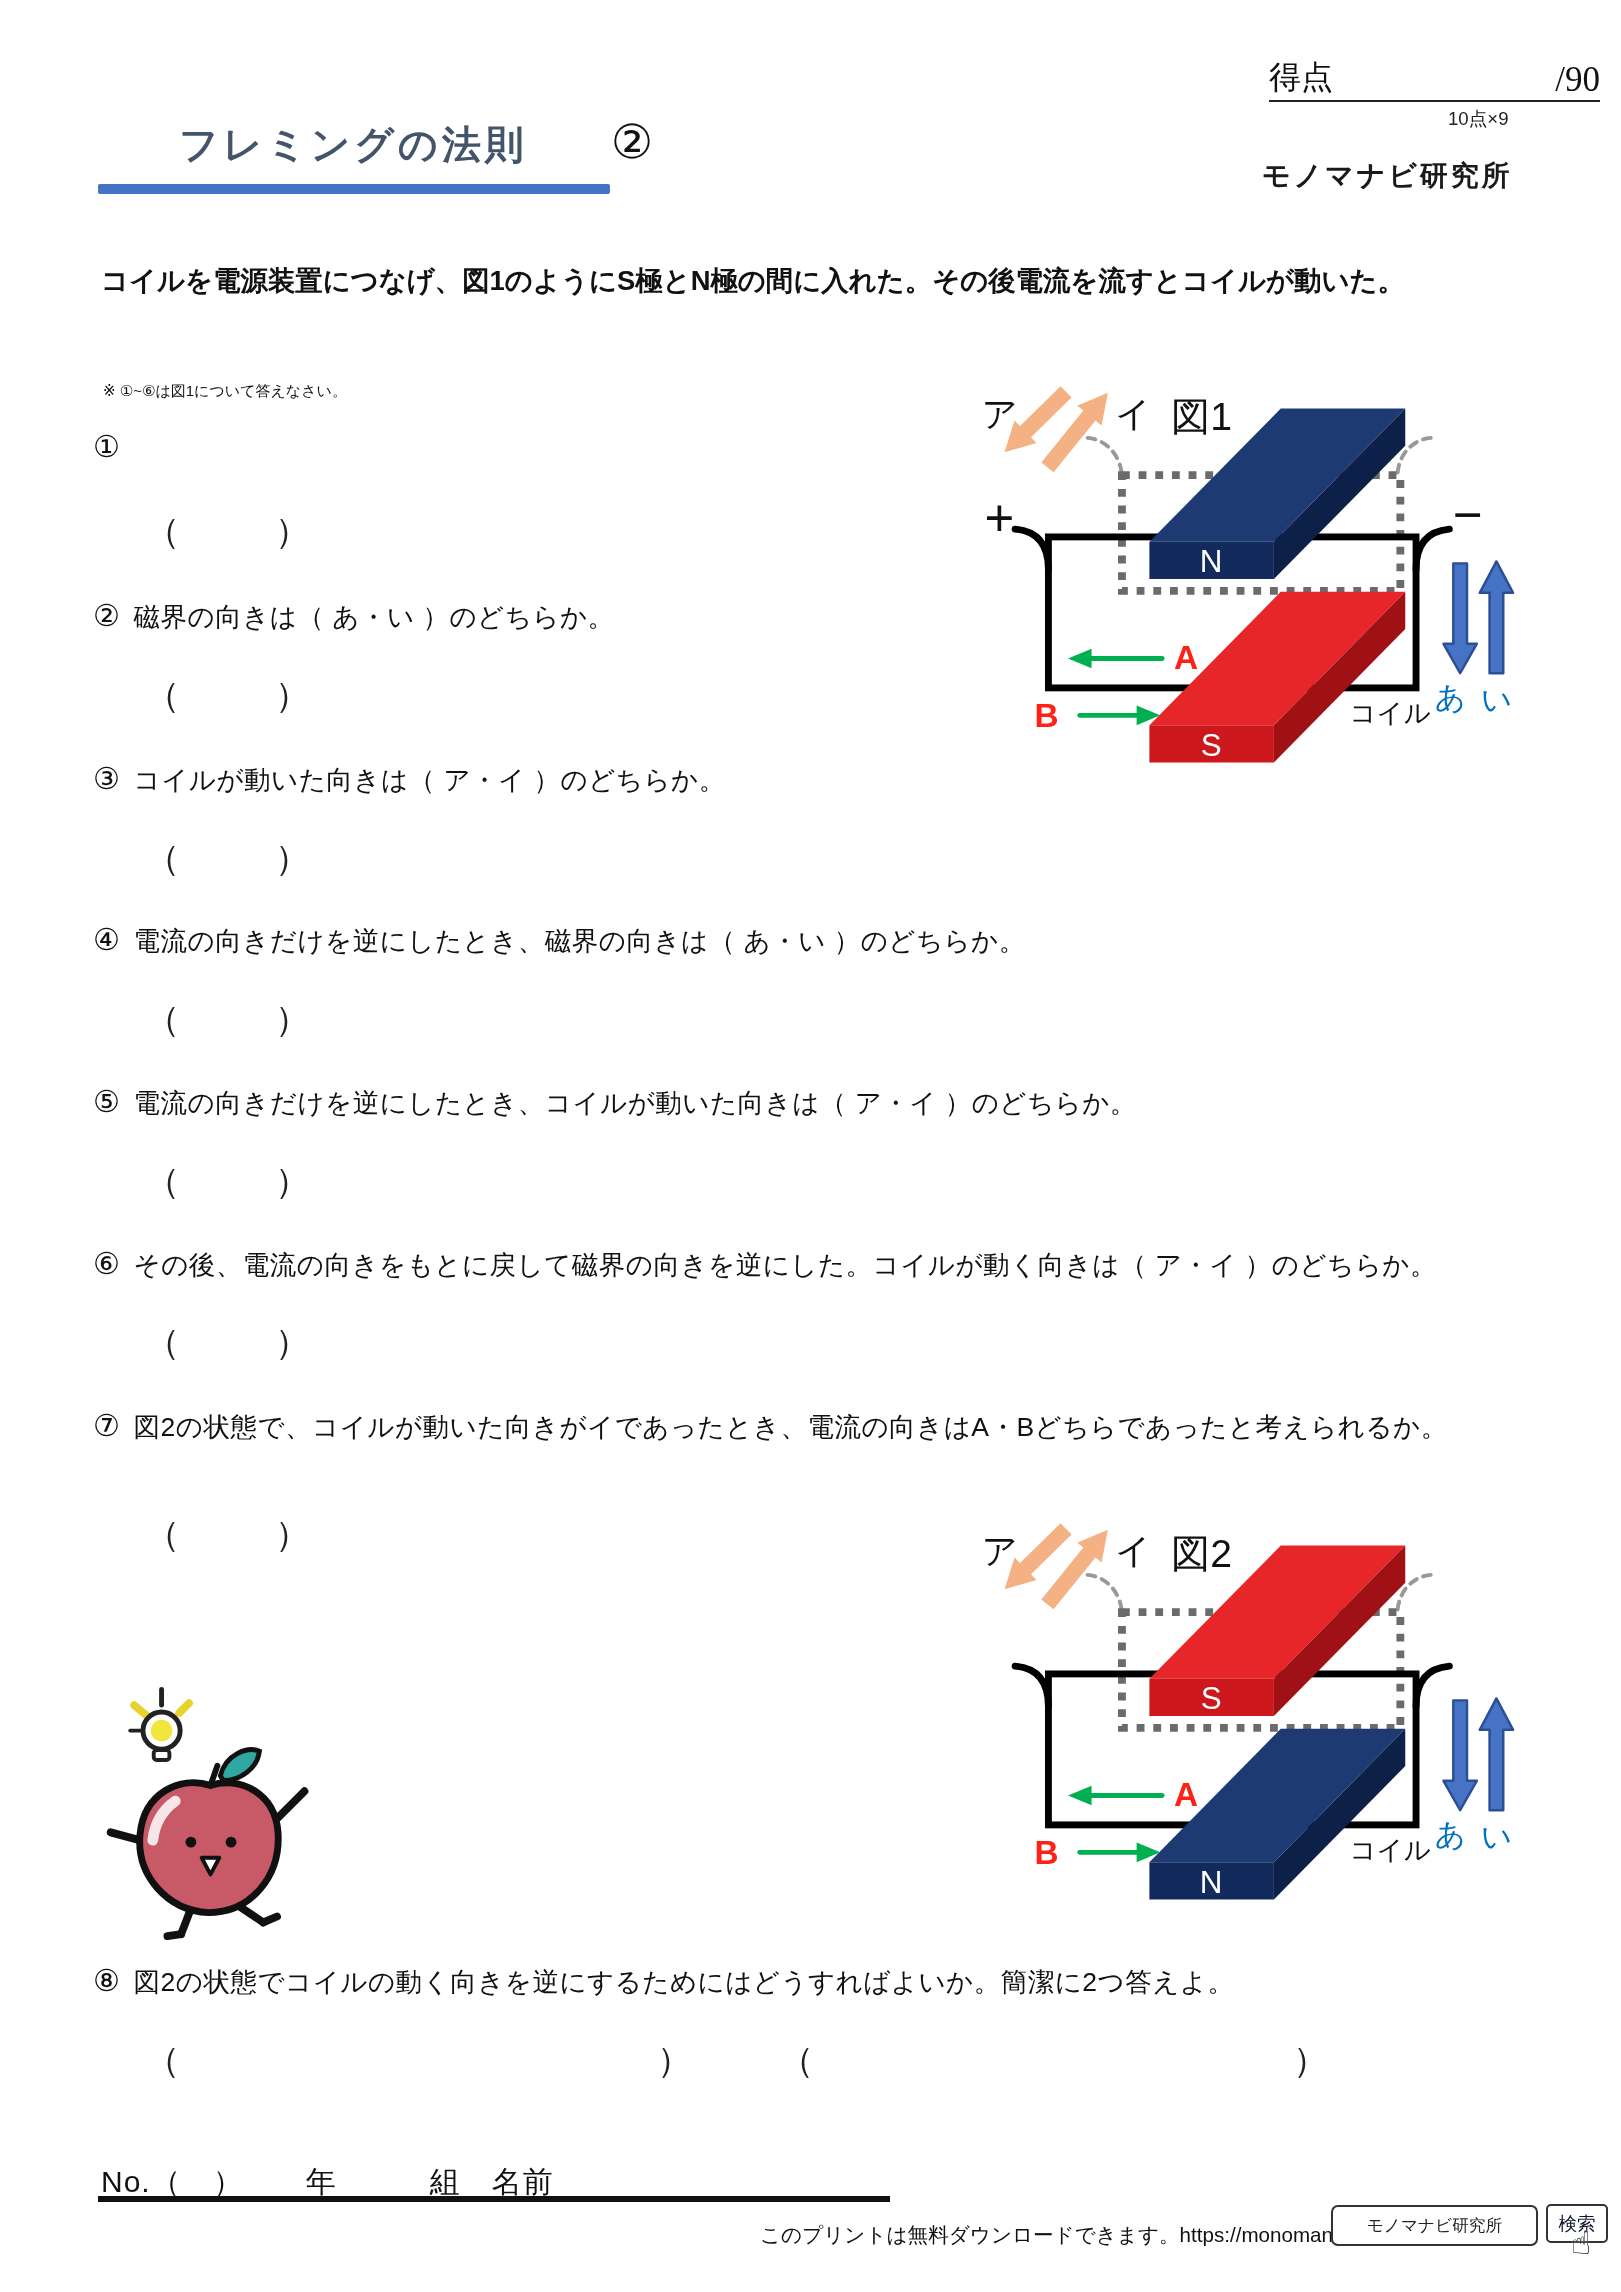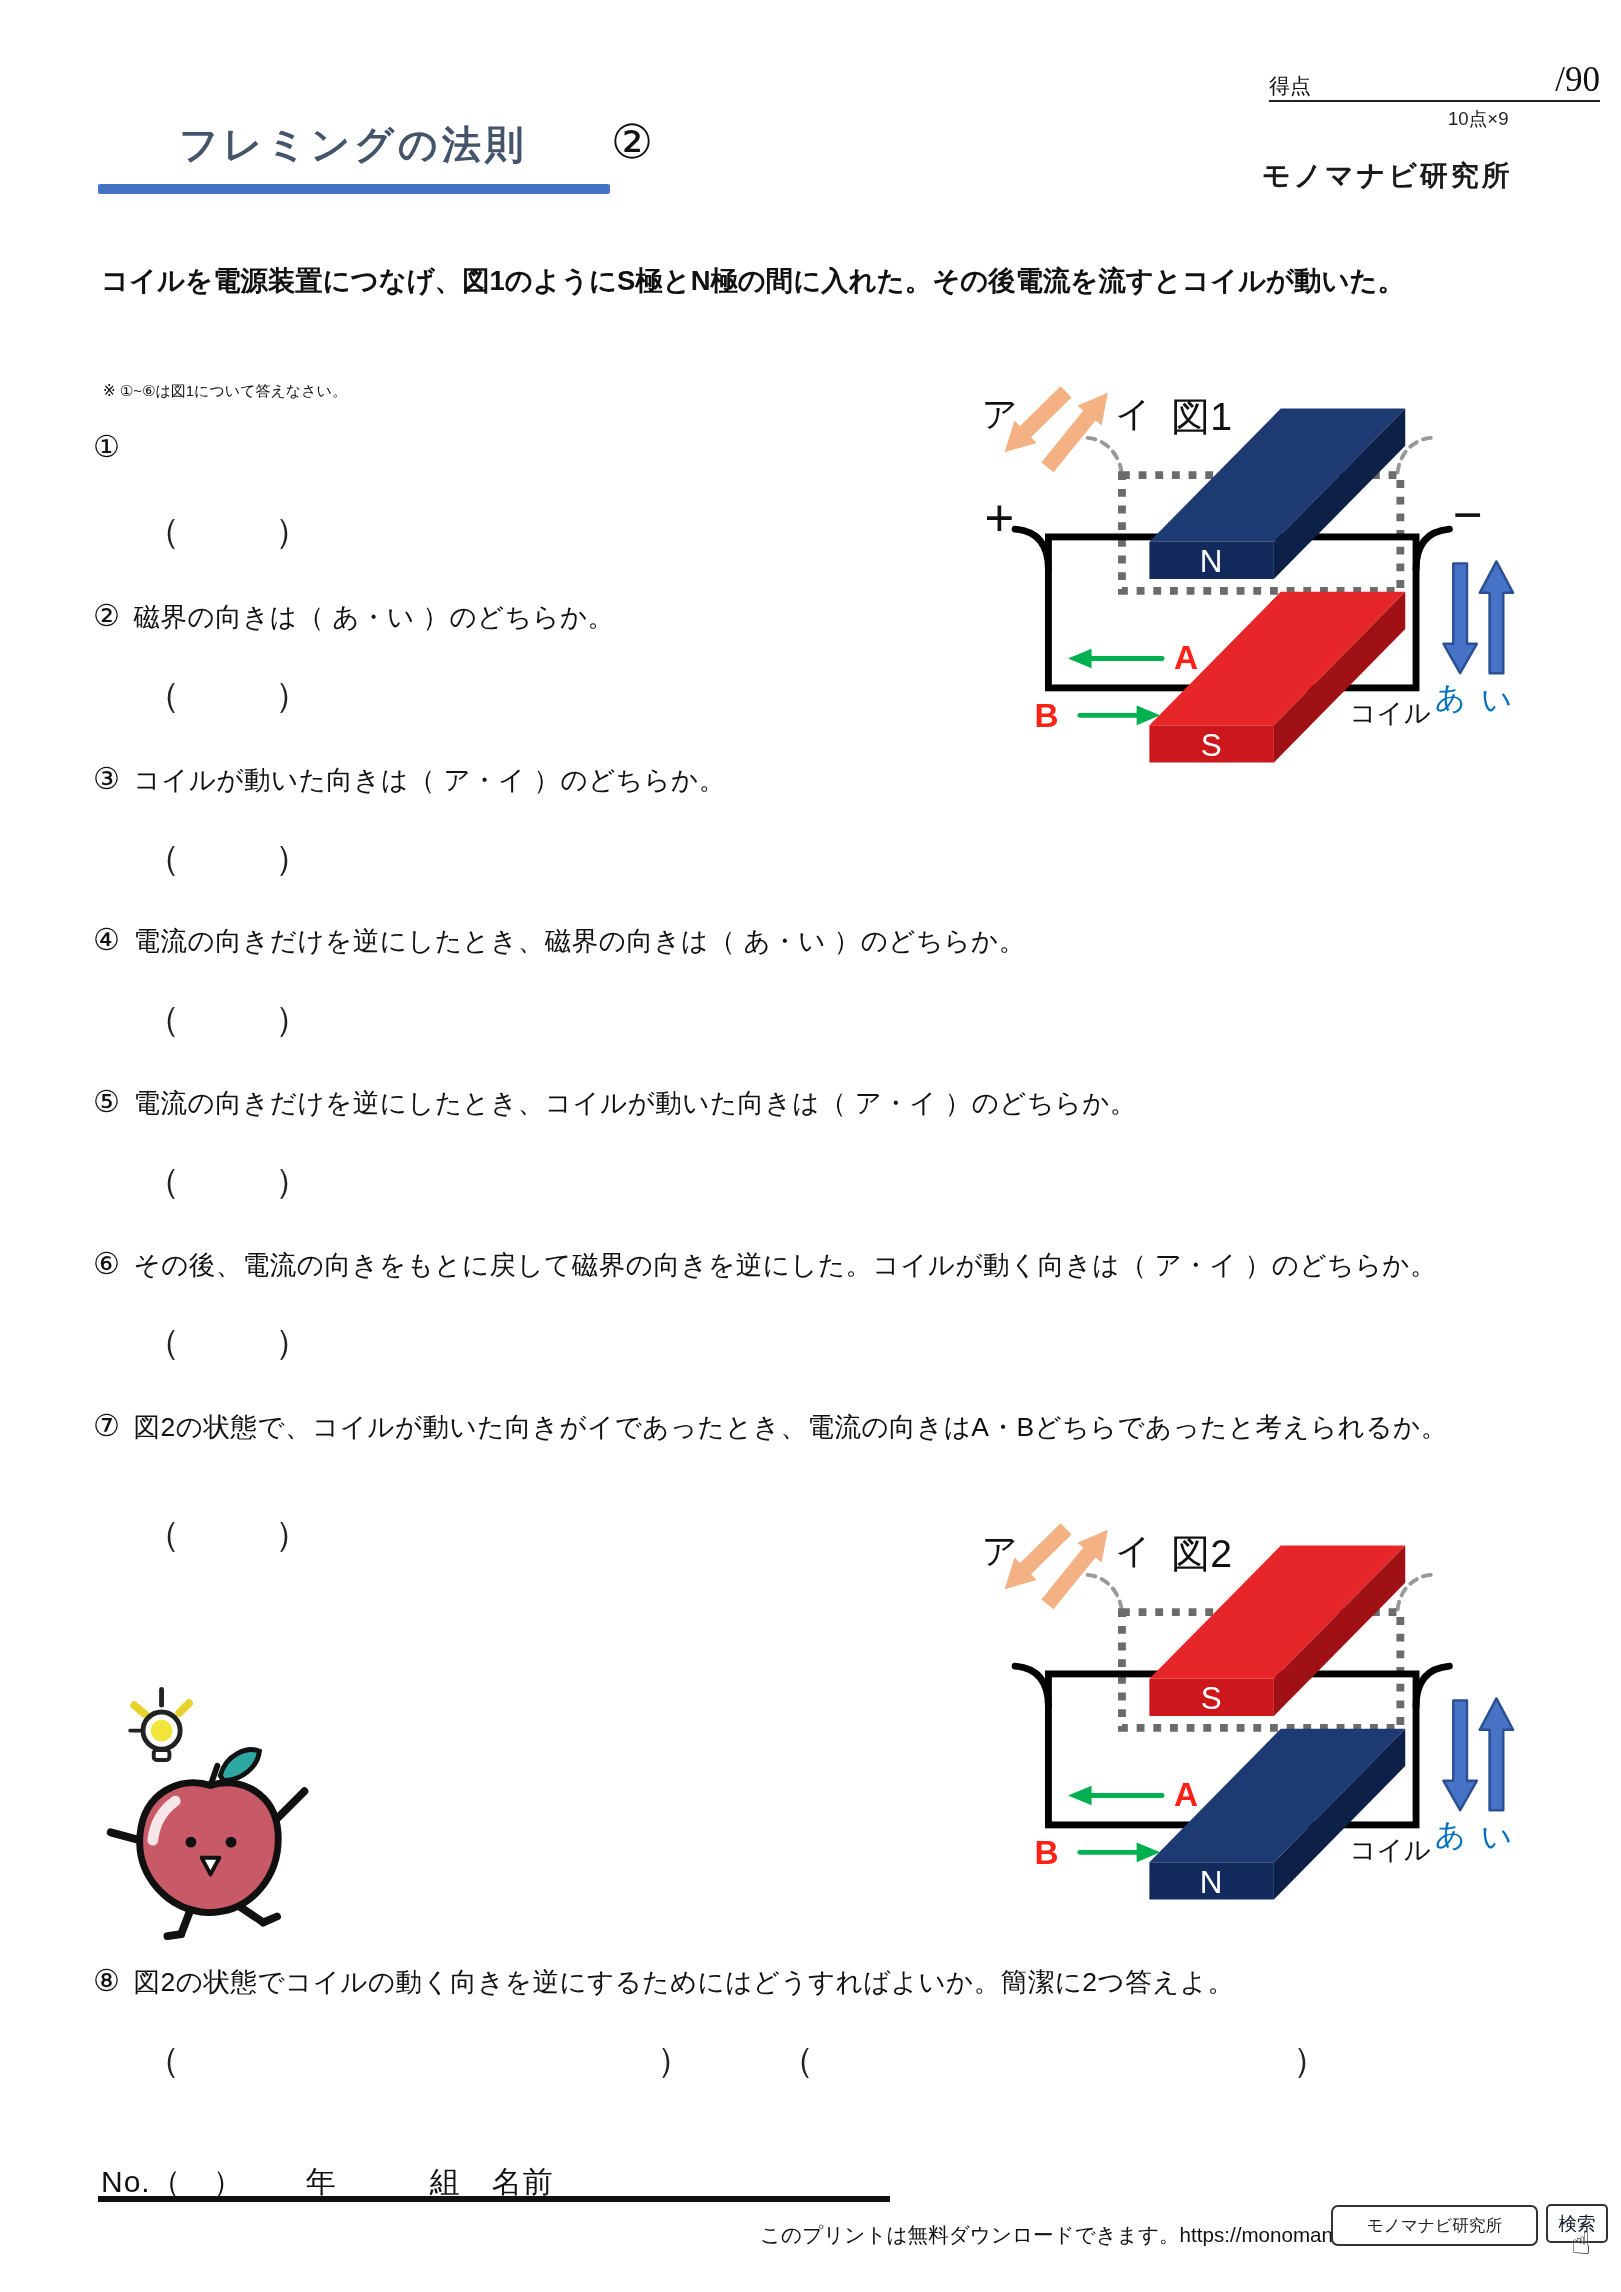--- a/index.html
+++ b/index.html
@@ -7,21 +7,21 @@
     position:relative;width:1621px;height:2293px;background:#ffffff;overflow:hidden;
     font-family:"Liberation Sans","DejaVu Sans",sans-serif;color:#111;
   }
   .abs{position:absolute;}
   
   .title{left:179px;top:118px;font-size:39px;font-weight:bold;color:#44546A;letter-spacing:3.9px;}
   .title-num{left:611px;top:114px;font-size:47px;color:#111;font-weight:400;}
   .title-underline{left:98px;top:184px;width:512px;height:9.8px;background:#4472C4;border-radius:2px;}
   .score-box{left:1269px;top:61px;width:331px;height:39px;border-bottom:2.9px solid #222;
     display:flex;justify-content:space-between;align-items:flex-end;}
-  .score-label{font-size:21px;}
+  .score-label{font-size:32px;}
   .score-total{font-size:35px;font-family:Liberation Serif, serif;}
   .points-note{left:1448px;top:106px;font-size:18.6px;color:#222;}
   .publisher{left:1262px;top:157px;font-size:28px;font-weight:bold;letter-spacing:2.9px;color:#1a1a1a;}
   
   .intro-line{left:101px;font-size:27.4px;font-weight:bold;white-space:nowrap;}
   .intro-1{top:263px;} .intro-2{top:310px;}
   .note{left:103px;top:382px;font-size:15px;}
   
   .question{position:absolute;left:93px;display:flex;gap:13.7px;align-items:baseline;white-space:nowrap;}
   .q-num{font-size:30px;} .q-text{font-size:26.5px;letter-spacing:0.5px;}

